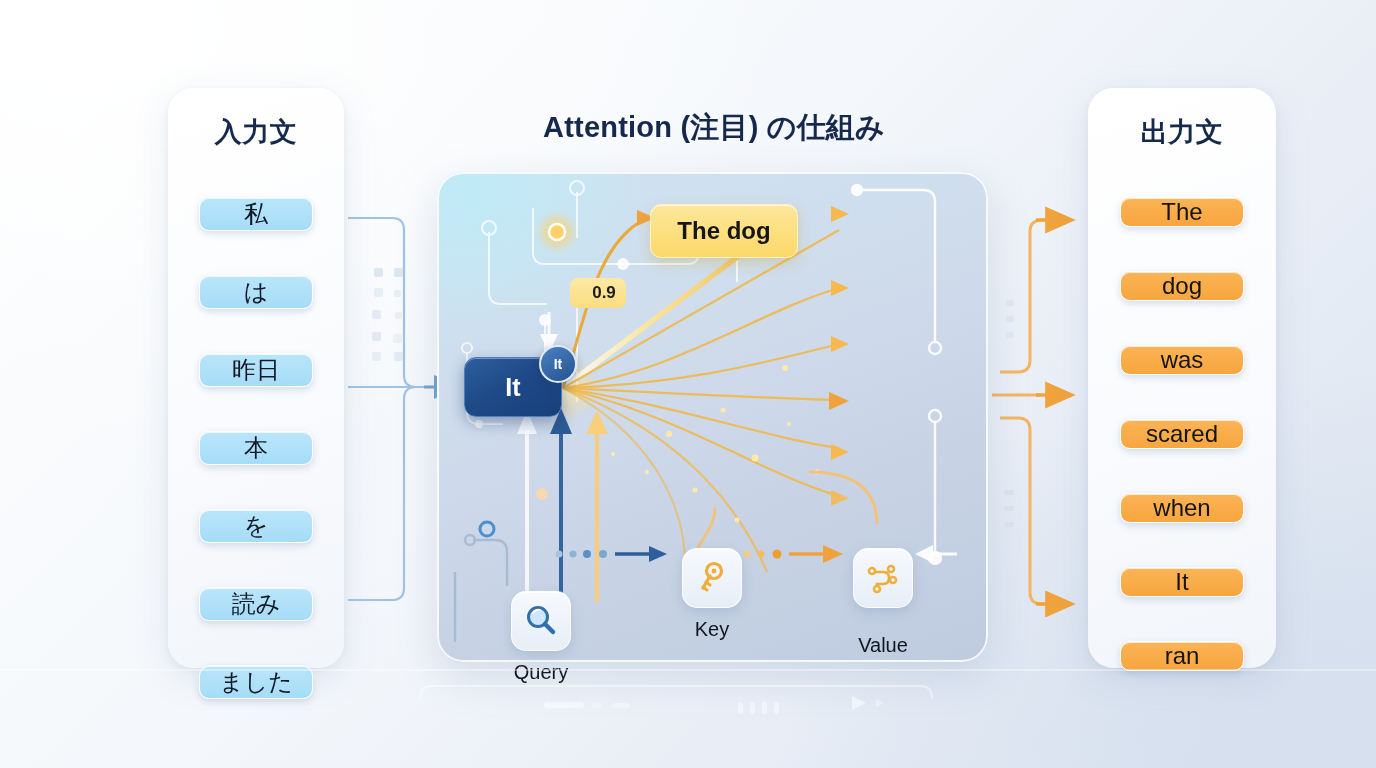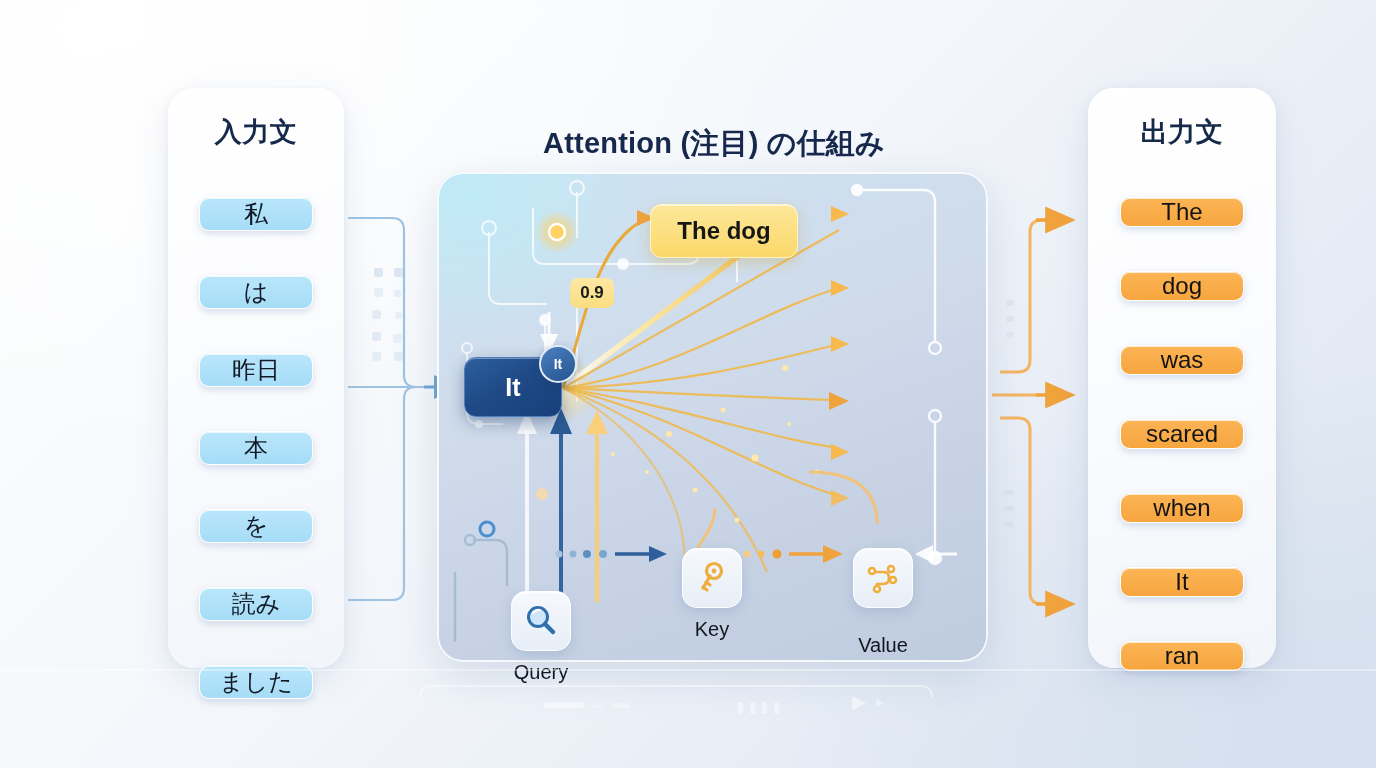--- a/index.html
+++ b/index.html
@@ -34,21 +34,21 @@
   .chip-in{background:linear-gradient(180deg,#b9e6fb 0%,#a6dcf7 100%);border:1px solid #ffffff;}
   .chip-out{background:linear-gradient(180deg,#fbb455 0%,#f7a63f 100%);border:1px solid #ffffff;
             font-weight:400;color:#141414;}
 
   #input-panel{left:168px;top:88px;width:176px;height:580px;}
   #output-panel{left:1088px;top:88px;width:188px;height:580px;}
   #output-panel .chip{width:122px;}
 
   
   #diagram-title{
-    position:absolute;left:438px;top:124px;width:552px;text-align:center;
+    position:absolute;left:438px;top:108px;width:552px;text-align:center;
     font-size:29px;font-weight:700;color:#16294c;letter-spacing:.2px;
   }
 
   
   #attention-panel{
     position:absolute;left:437px;top:172px;width:551px;height:490px;
     border-radius:26px;overflow:hidden;
     background:
       radial-gradient(260px 220px at 6% 4%, #bfeaf6 0%, rgba(191,234,246,0) 70%),
       linear-gradient(160deg,#cfe3f2 0%,#cfdbeb 42%,#c6d2e4 72%,#bfcbdf 100%);
@@ -74,21 +74,21 @@
     background:linear-gradient(180deg,#fde79a 0%,#fbd869 100%);
     border:1.5px solid #fff3c4;
     box-shadow:0 5px 14px rgba(200,160,40,.30),inset 0 1px 0 rgba(255,255,255,.7);
     display:flex;align-items:center;justify-content:center;
     font-size:24px;font-weight:700;color:#161616;
   }
   .score-badge{
     position:absolute;left:570px;top:278px;width:44px;height:30px;border-radius:8px;
     background:linear-gradient(180deg,#fde9a5 0%,#fadd80 100%);
     display:flex;align-items:center;justify-content:center;
-    font-size:17px;font-weight:700;color:#1b1b1b;
+    font-size:17px;font-weight:700;color:#1b1b1b;padding-left:12px;
   }
 
   
   .qkv{position:absolute;bottom:40px;display:flex;flex-direction:column;align-items:center;}
   .qkv-tile{
     width:58px;height:58px;border-radius:15px;
     background:linear-gradient(180deg,#f6f9fd 0%,#e7eef7 100%);
     border:1px solid rgba(255,255,255,.95);
     box-shadow:0 4px 12px rgba(110,135,175,.26),inset 0 1px 0 #fff;
     display:flex;align-items:center;justify-content:center;

